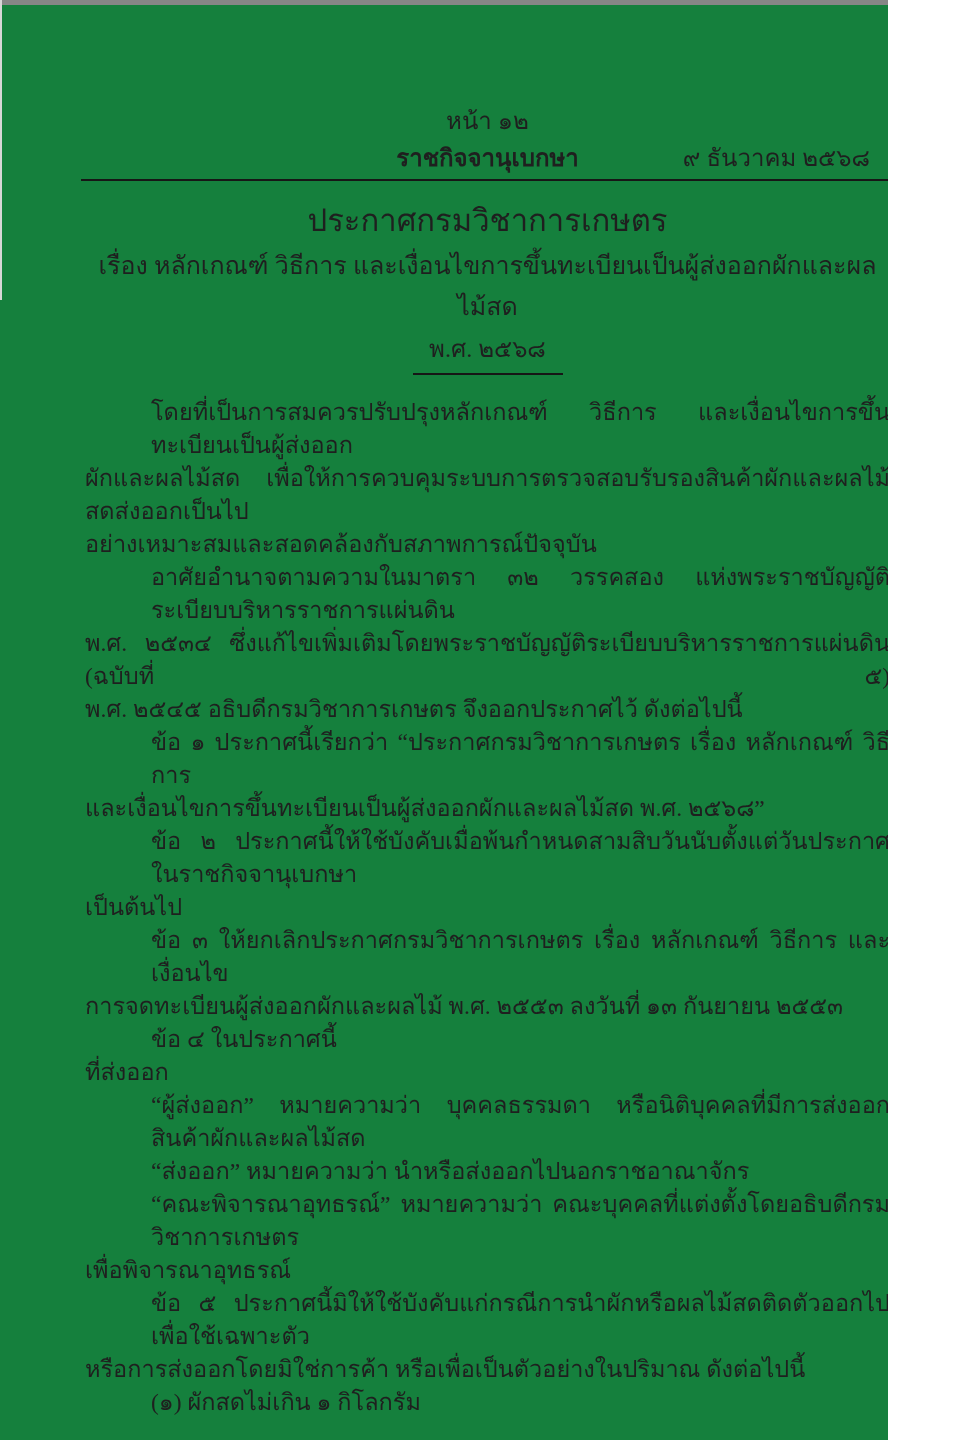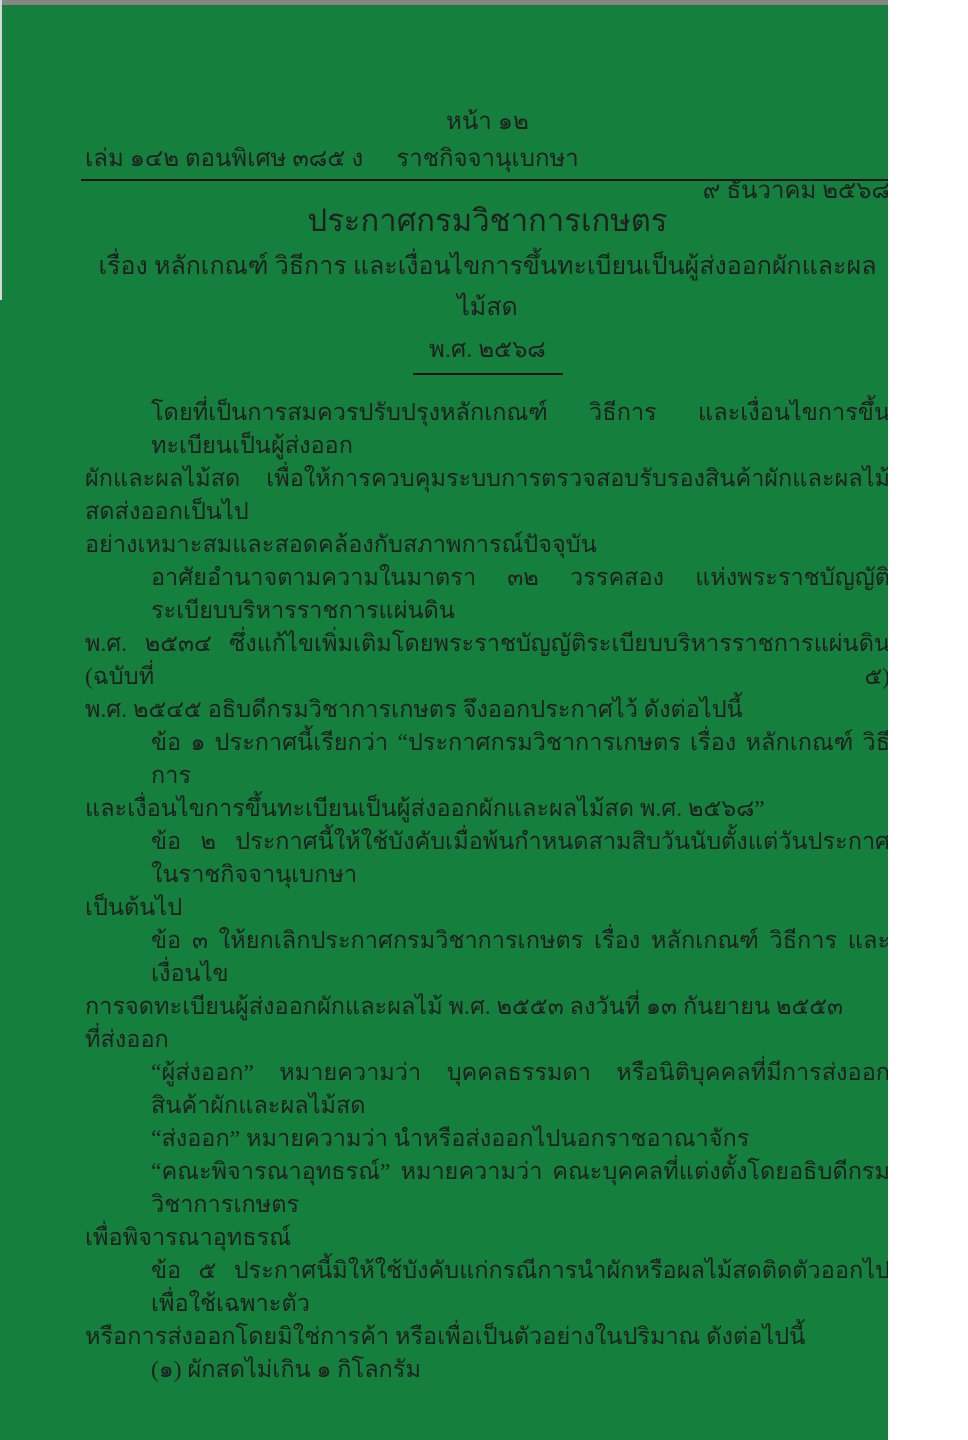--- a/index.html
+++ b/index.html
@@ -33,22 +33,22 @@
     text-align: center;
     font-size: 24px; line-height: 26px;
   }
   .masthead {
     position: relative;
     margin-top: 10px;
     height: 28px;
     font-size: 24px; line-height: 28px;
   }
   .masthead .vol { position: absolute; left: 0; top: 0; }
-  .masthead .gaz { position: absolute; left: 0; right: 0; text-align: center; }
-  .masthead .dat { position: absolute; right: 0; top: 0; margin-top: 32px; }
+  .masthead .gaz { position: absolute; left: 0; right: 0; text-align: center; font-weight: bold; }
+  .masthead .dat { position: absolute; right: 20px; top: 0; }
   .head-rule {
     margin-top: 7px;
     border: none;
     border-top: 2.5px solid #161616;
     width: 812px;
     margin-left: -4px;
   }
   .title-block { text-align: center; margin-top: 19px; }
   .doc-title {
     margin-top: 18px;
@@ -89,21 +89,20 @@
 
 <div class="page">
   <div class="topbar"></div>
   <div class="leftedge"></div>
 
   <div class="content">
 
     <div class="page-num">หน้า ๑๒</div>
 
     <div class="masthead">
-      <span class="vol">เล่ม ๑๔๒ ตอนพิเศษ ๓๘๕ ง</span>
       <span class="gaz">ราชกิจจานุเบกษา</span>
       <span class="dat">๙ ธันวาคม ๒๕๖๘</span>
     </div>
 
     <hr class="head-rule">
 
     <div class="title-block">
       <div class="doc-title">ประกาศกรมวิชาการเกษตร</div>
       <div class="doc-subject">เรื่อง หลักเกณฑ์ วิธีการ และเงื่อนไขการขึ้นทะเบียนเป็นผู้ส่งออกผักและผลไม้สด</div>
       <div class="doc-year">พ.ศ. ๒๕๖๘</div>
@@ -116,20 +115,21 @@
         <div class="line">อย่างเหมาะสมและสอดคล้องกับสภาพการณ์ปัจจุบัน</div>
         <div class="line indent justify">อาศัยอำนาจตามความในมาตรา ๓๒ วรรคสอง แห่งพระราชบัญญัติระเบียบบริหารราชการแผ่นดิน</div>
         <div class="line justify">พ.ศ. ๒๕๓๔ ซึ่งแก้ไขเพิ่มเติมโดยพระราชบัญญัติระเบียบบริหารราชการแผ่นดิน (ฉบับที่ ๕)</div>
         <div class="line">พ.ศ. ๒๕๔๕ อธิบดีกรมวิชาการเกษตร จึงออกประกาศไว้ ดังต่อไปนี้</div>
         <div class="line indent justify">ข้อ ๑ ประกาศนี้เรียกว่า “ประกาศกรมวิชาการเกษตร เรื่อง หลักเกณฑ์ วิธีการ</div>
         <div class="line">และเงื่อนไขการขึ้นทะเบียนเป็นผู้ส่งออกผักและผลไม้สด พ.ศ. ๒๕๖๘”</div>
         <div class="line indent justify">ข้อ ๒ ประกาศนี้ให้ใช้บังคับเมื่อพ้นกำหนดสามสิบวันนับตั้งแต่วันประกาศในราชกิจจานุเบกษา</div>
         <div class="line">เป็นต้นไป</div>
         <div class="line indent justify">ข้อ ๓ ให้ยกเลิกประกาศกรมวิชาการเกษตร เรื่อง หลักเกณฑ์ วิธีการ และเงื่อนไข</div>
         <div class="line">การจดทะเบียนผู้ส่งออกผักและผลไม้ พ.ศ. ๒๕๕๓ ลงวันที่ ๑๓ กันยายน ๒๕๕๓</div>
+        <div class="line indent">ข้อ ๔ ในประกาศนี้</div>
         <div class="line">ที่ส่งออก</div>
         <div class="line indent justify">“ผู้ส่งออก” หมายความว่า บุคคลธรรมดา หรือนิติบุคคลที่มีการส่งออกสินค้าผักและผลไม้สด</div>
         <div class="line indent">“ส่งออก” หมายความว่า นำหรือส่งออกไปนอกราชอาณาจักร</div>
         <div class="line indent justify">“คณะพิจารณาอุทธรณ์” หมายความว่า คณะบุคคลที่แต่งตั้งโดยอธิบดีกรมวิชาการเกษตร</div>
         <div class="line">เพื่อพิจารณาอุทธรณ์</div>
         <div class="line indent justify">ข้อ ๕ ประกาศนี้มิให้ใช้บังคับแก่กรณีการนำผักหรือผลไม้สดติดตัวออกไป เพื่อใช้เฉพาะตัว</div>
         <div class="line">หรือการส่งออกโดยมิใช่การค้า หรือเพื่อเป็นตัวอย่างในปริมาณ ดังต่อไปนี้</div>
         <div class="line indent">(๑) ผักสดไม่เกิน ๑ กิโลกรัม</div>
       </div>
 

